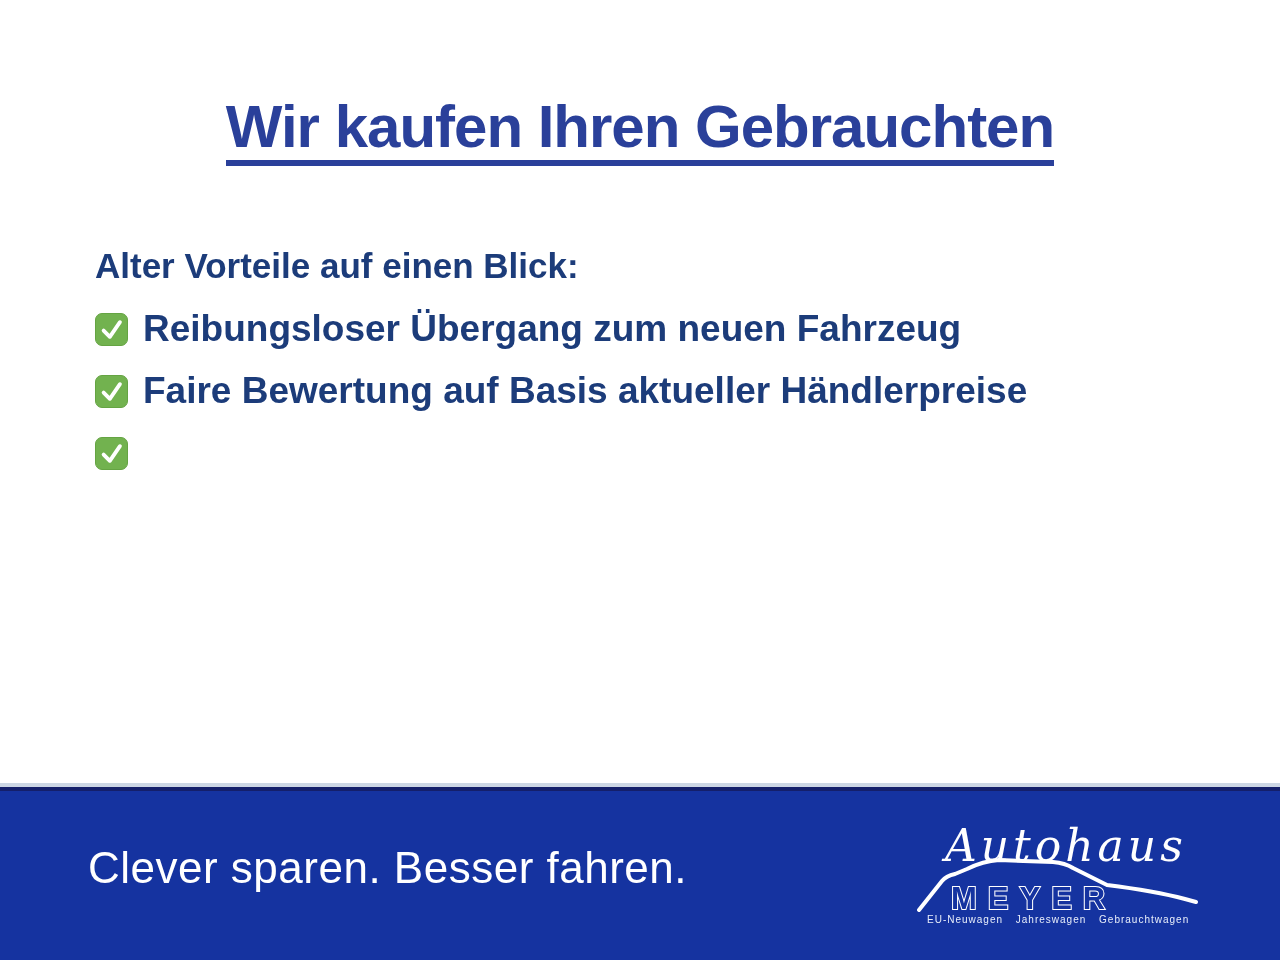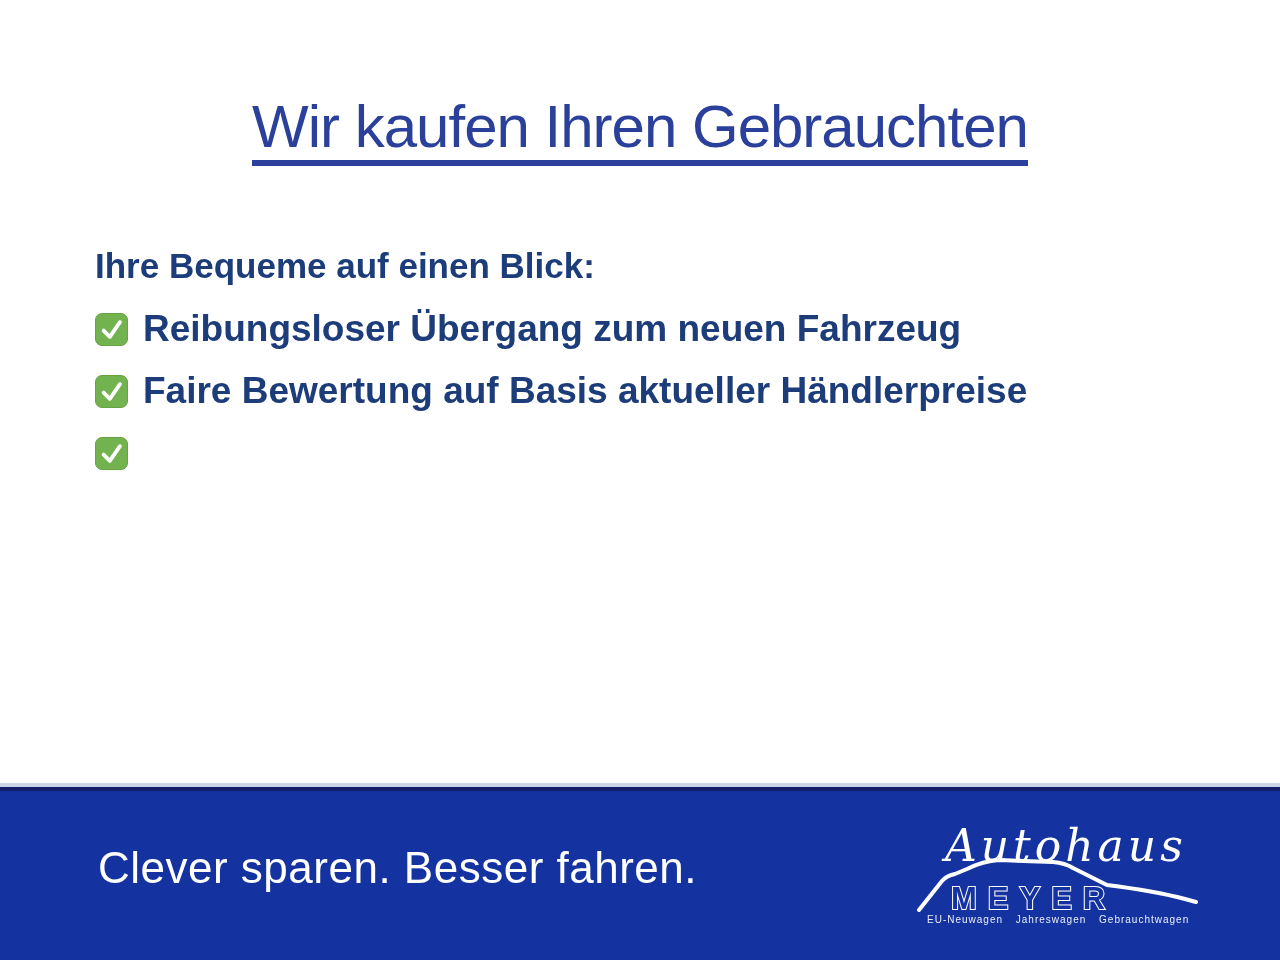--- a/index.html
+++ b/index.html
@@ -18,21 +18,21 @@
   .heading-wrap {
     position: absolute;
     top: 97px;
     left: 0;
     right: 0;
     text-align: center;
   }
   .heading {
     display: inline-block;
     font-size: 60px;
-    font-weight: normal;
+    font-weight: bold;
     line-height: 1;
     color: #2a409a;
     letter-spacing: -1px;
     border-bottom: 6px solid #2a409a;
     padding-bottom: 3px;
   }
 
   
   .intro {
     position: absolute;
@@ -89,21 +89,21 @@
     position: absolute;
     top: 787px;
     left: 0;
     width: 100%;
     height: 173px;
     background: #1533a0;
     border-top: 4px solid #141f6a;
   }
   .slogan {
     position: absolute;
-    left: 98px;
+    left: 88px;
     top: 52px;
     font-size: 44px;
     font-weight: 400;
     color: #ffffff;
     letter-spacing: 0.5px;
     white-space: nowrap;
   }
   .logo {
     position: absolute;
     right: 80px;
@@ -138,21 +138,21 @@
 </style>
 </head>
 <body>
 
 <div class="page">
 
   <div class="heading-wrap">
     <h1 class="heading">Wir kaufen Ihren Gebrauchten</h1>
   </div>
 
-  <div class="intro">Ihre Bequeme auf einen Blick:</div>
+  <div class="intro">Alter Vorteile auf einen Blick:</div>
 
   <ul class="benefits">
     <li class="benefit">
       <span class="check">
         <svg viewBox="0 0 24 24">
             <path d="M5 13 L10.5 18.5 L19.5 5.5" fill="none" stroke="#ffffff" stroke-width="3.4" stroke-linecap="round" stroke-linejoin="round"></path>
           </svg>
       </span>
       <span class="benefit-text">Reibungsloser Übergang zum neuen Fahrzeug</span>
     </li>

